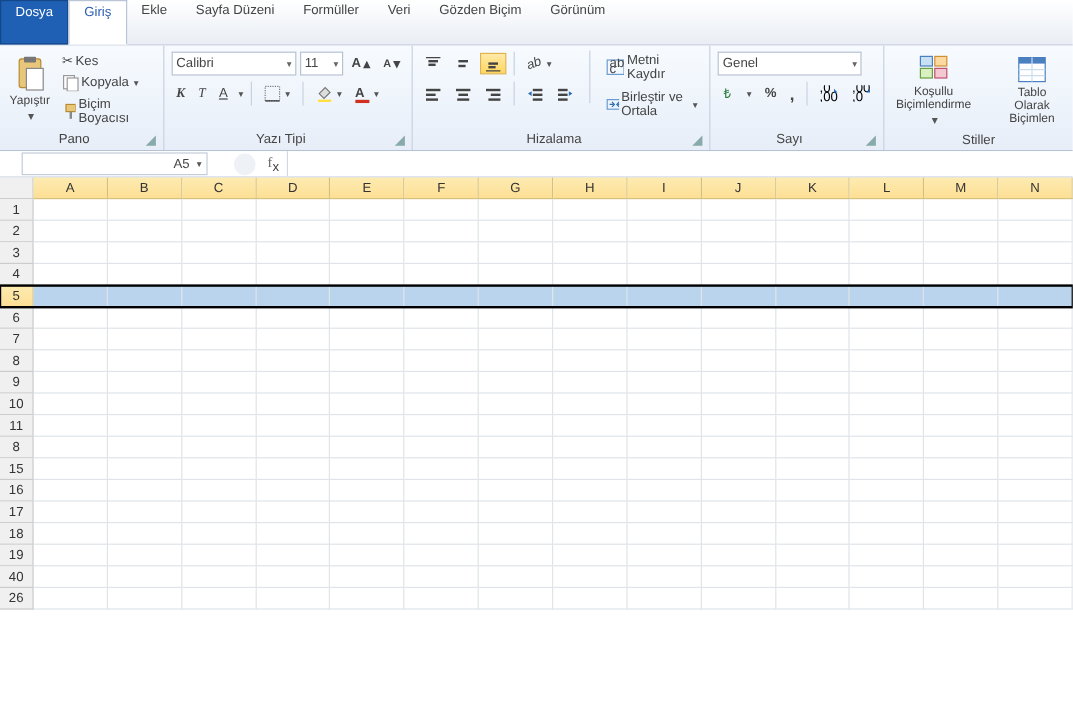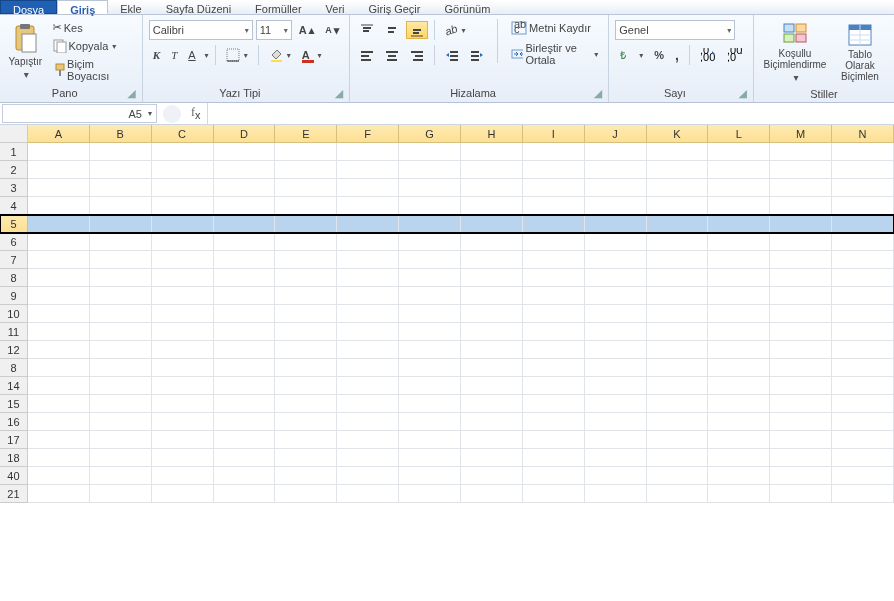--- a/index.html
+++ b/index.html
@@ -1,35 +1,35 @@
 <!DOCTYPE html>
 <html><head>
 <meta charset="utf-8">
 <style>
 *{box-sizing:border-box;margin:0;padding:0;font-family:"Segoe UI",Tahoma,sans-serif;font-size:11px;color:#444}
 body{background:#fff;width:894px;height:601px;overflow:hidden;user-select:none}
-.tabs{display:flex;background:linear-gradient(#fff,#e9eef4);height:15px;border-bottom:1px solid #b9c5d6}
+.tabs{display:flex;background:linear-gradient(#fff,#e9eef4);height:38px;border-bottom:1px solid #b9c5d6}
 .tab{padding:3px 12px;cursor:pointer}
 .tab.file{background:#1f5fb4;color:#fff;border:1px solid #14468a}
-.tab.active{background:#fff;border:1px solid #b9c5d6;border-bottom:1px solid #fff;color:#2a5db0;font-weight:700}
+.tab.active{background:#fff;border:1px solid #b9c5d6;border-bottom:1px solid #fff;color:#2a5db0;font-weight:400}
 .ribbon{display:flex;background:linear-gradient(#f7fbff,#e7eef8);border-bottom:1px solid #b6c2d2;height:88px}
 .group{border-right:1px solid #c8d3e2;padding:4px 6px 0;display:flex;flex-direction:column;justify-content:space-between;position:relative}
 .group-label{text-align:center;font-size:10px;color:#5a6b84;padding:2px 0}
 .group-label .lnch{float:right;color:#8aa;margin-left:4px}
 .row{display:flex;align-items:center;gap:3px;height:22px}
 .bigbtn{display:flex;flex-direction:column;align-items:center;justify-content:center;width:42px;padding:2px;text-align:center;gap:2px}
 .bigbtn span{font-size:10px;line-height:11px}
 .sel{background:#fff;border:1px solid #b7c2d2;height:20px;display:flex;align-items:center;padding:0 3px}
 .sel .dd{margin-left:auto;font-size:8px;color:#666}
 .btn{border:1px solid transparent;padding:1px 3px;display:flex;align-items:center;gap:2px;cursor:pointer}
 .btn.hl{background:linear-gradient(#ffe9a8,#ffd65e);border:1px solid #e0b34b}
 .dd{font-size:8px;color:#555;margin-left:2px}
 .sep{width:1px;height:20px;background:#c8d3e2;margin:0 3px}
 .fbar{display:flex;align-items:center;height:22px;border-bottom:1px solid #ccd5e2;background:#fff}
-.nbox{width:155px;border:1px solid #c3ccda;margin:1px 2px;height:19px;display:flex;align-items:center;justify-content:flex-end;padding:0 4px;background:#fff}
+.nbox{width:155px;border:1px solid #c3ccda;margin:1px 18px;height:19px;display:flex;align-items:center;justify-content:flex-end;padding:0 4px;background:#fff}
 .nbox .dd{margin-left:6px}
 .fxcirc{width:18px;height:18px;border-radius:50%;background:#eef1f6;margin:0 4px}
 .fxlab{font-family:"Times New Roman";font-size:12px;color:#666;margin:0 6px}
 .fxinp{flex:1;border-left:1px solid #d2d9e3;height:100%}
 .grid{position:relative}
 .colhdrs{display:flex;height:18px}
 .corner{width:28px;background:#f0f0f0;border-right:1px solid #ccc;border-bottom:1px solid #ccc}
 .ch{width:62px;background:linear-gradient(#fdebb1,#fddf95);border-right:1px solid #d5c07e;border-bottom:1px solid #d5c07e;display:flex;align-items:center;justify-content:center;color:#333}
 .r{display:flex;height:18px}
 .rh{width:28px;background:#f0f0f0;border-right:1px solid #ccc;border-bottom:1px solid #ccc;display:flex;align-items:center;justify-content:center;color:#333}
@@ -43,21 +43,21 @@
 </head>
 <body>
 
 <div class="tabs">
   <div class="tab file">Dosya</div>
   <div class="tab active">Giriş</div>
   <div class="tab">Ekle</div>
   <div class="tab">Sayfa Düzeni</div>
   <div class="tab">Formüller</div>
   <div class="tab">Veri</div>
-  <div class="tab">Giriş Geçir</div>
+  <div class="tab">Gözden Biçim</div>
   <div class="tab">Görünüm</div>
 </div>
 
 <div class="ribbon">
 
   <div class="group">
     <div style="display:flex;gap:4px;flex:1">
       <div class="bigbtn">
         <svg width="26" height="30">
             <rect x="4" y="2" width="18" height="24" rx="2" fill="#e8c77b" stroke="#b78a2f"></rect>
@@ -265,21 +265,21 @@
               <text x="0" y="13" font-size="6">,0</text>
               <path d="M15 3 L12 6 L15 6 Z" fill="#2a6fb5"></path>
             </svg>
           </div>
       </div>
     </div>
     <div class="group-label"><span>Sayı</span><span class="lnch">◢</span></div>
   </div>
 
   <div class="group" style="border-right:none">
-    <div style="display:flex;gap:2px;flex:1">
+    <div style="display:flex;gap:19px;flex:1">
       <div class="bigbtn" style="width:70px">
         <svg width="26" height="24">
             <rect x="2" y="2" width="10" height="8" fill="#c8e0f4" stroke="#4a80c0"></rect>
             <rect x="14" y="2" width="10" height="8" fill="#fbd9a0" stroke="#d09030"></rect>
             <rect x="2" y="12" width="10" height="8" fill="#d9f0c0" stroke="#6aa040"></rect>
             <rect x="14" y="12" width="10" height="8" fill="#f4c8d0" stroke="#c05070"></rect>
           </svg>
         <span>Koşullu Biçimlendirme</span>
           <span class="dd">▾</span>
       </div>
@@ -509,71 +509,37 @@
         <div class="cell"></div>
         <div class="cell"></div>
         <div class="cell"></div>
         <div class="cell"></div>
         <div class="cell"></div>
         <div class="cell"></div>
         <div class="cell"></div>
         <div class="cell"></div>
       </div>
       <div class="r">
-        <div class="rh">12</div>
-        <div class="cell"></div>
-        <div class="cell"></div>
-        <div class="cell"></div>
-        <div class="cell"></div>
-        <div class="cell"></div>
-        <div class="cell"></div>
-        <div class="cell"></div>
-        <div class="cell"></div>
-        <div class="cell"></div>
-        <div class="cell"></div>
-        <div class="cell"></div>
-        <div class="cell"></div>
-        <div class="cell"></div>
-        <div class="cell"></div>
-      </div>
-      <div class="r">
         <div class="rh">8</div>
         <div class="cell"></div>
         <div class="cell"></div>
         <div class="cell"></div>
         <div class="cell"></div>
         <div class="cell"></div>
         <div class="cell"></div>
         <div class="cell"></div>
         <div class="cell"></div>
         <div class="cell"></div>
         <div class="cell"></div>
         <div class="cell"></div>
         <div class="cell"></div>
         <div class="cell"></div>
         <div class="cell"></div>
       </div>
       <div class="r">
-        <div class="rh">14</div>
-        <div class="cell"></div>
-        <div class="cell"></div>
-        <div class="cell"></div>
-        <div class="cell"></div>
-        <div class="cell"></div>
-        <div class="cell"></div>
-        <div class="cell"></div>
-        <div class="cell"></div>
-        <div class="cell"></div>
-        <div class="cell"></div>
-        <div class="cell"></div>
-        <div class="cell"></div>
-        <div class="cell"></div>
-        <div class="cell"></div>
-      </div>
-      <div class="r">
         <div class="rh">15</div>
         <div class="cell"></div>
         <div class="cell"></div>
         <div class="cell"></div>
         <div class="cell"></div>
         <div class="cell"></div>
         <div class="cell"></div>
         <div class="cell"></div>
         <div class="cell"></div>
         <div class="cell"></div>
@@ -628,38 +594,55 @@
         <div class="cell"></div>
         <div class="cell"></div>
         <div class="cell"></div>
         <div class="cell"></div>
         <div class="cell"></div>
         <div class="cell"></div>
         <div class="cell"></div>
         <div class="cell"></div>
       </div>
       <div class="r">
+        <div class="rh">19</div>
+        <div class="cell"></div>
+        <div class="cell"></div>
+        <div class="cell"></div>
+        <div class="cell"></div>
+        <div class="cell"></div>
+        <div class="cell"></div>
+        <div class="cell"></div>
+        <div class="cell"></div>
+        <div class="cell"></div>
+        <div class="cell"></div>
+        <div class="cell"></div>
+        <div class="cell"></div>
+        <div class="cell"></div>
+        <div class="cell"></div>
+      </div>
+      <div class="r">
         <div class="rh">40</div>
         <div class="cell"></div>
         <div class="cell"></div>
         <div class="cell"></div>
         <div class="cell"></div>
         <div class="cell"></div>
         <div class="cell"></div>
         <div class="cell"></div>
         <div class="cell"></div>
         <div class="cell"></div>
         <div class="cell"></div>
         <div class="cell"></div>
         <div class="cell"></div>
         <div class="cell"></div>
         <div class="cell"></div>
       </div>
       <div class="r">
-        <div class="rh">21</div>
+        <div class="rh">26</div>
         <div class="cell"></div>
         <div class="cell"></div>
         <div class="cell"></div>
         <div class="cell"></div>
         <div class="cell"></div>
         <div class="cell"></div>
         <div class="cell"></div>
         <div class="cell"></div>
         <div class="cell"></div>
         <div class="cell"></div>

